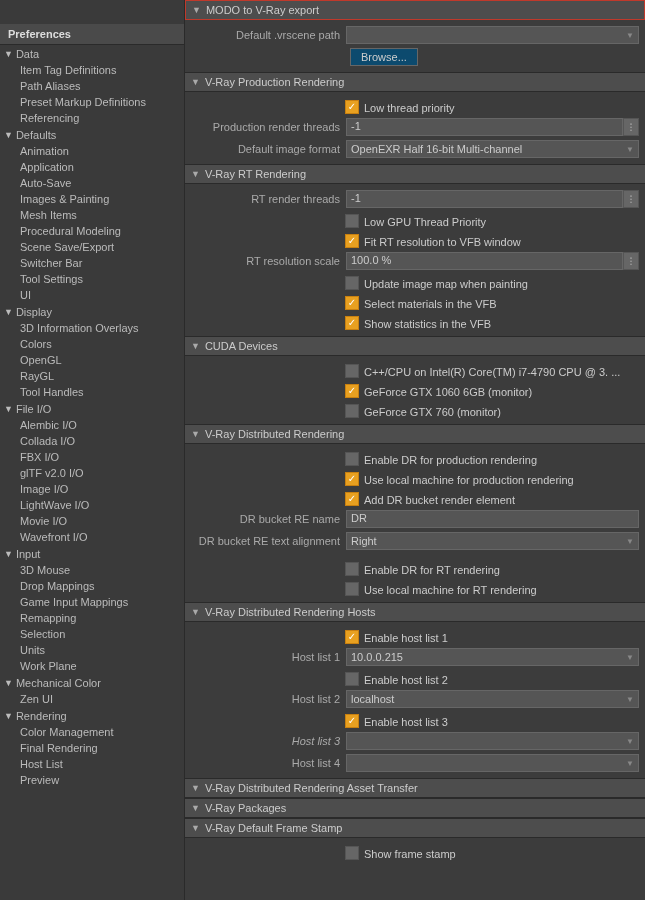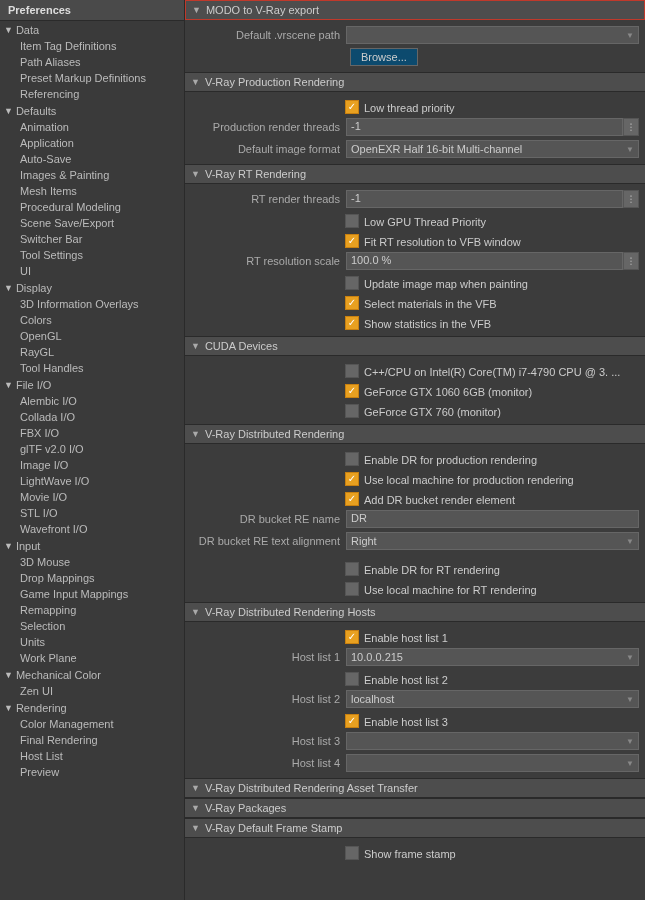--- a/index.html
+++ b/index.html
@@ -22,20 +22,21 @@
       border-right: 1px solid #2a2a2a;
       overflow-y: auto;
       height: 900px;
     }
     .sidebar-header {
       background: #4a4a4a;
       padding: 4px 8px;
       font-weight: bold;
       color: #ddd;
       border-bottom: 1px solid #2a2a2a;
+      margin-top: 24px;
     }
     .tree-group-label {
       padding: 3px 0 2px 4px;
       color: #bbb;
       cursor: pointer;
       display: flex;
       align-items: center;
     }
     .tree-group-label .arrow {
       margin-right: 3px;
@@ -246,21 +247,20 @@
           <span>File I/O</span>
         </div>
         <div class="tree-children">
           <div class="tree-leaf">Alembic I/O</div>
           <div class="tree-leaf">Collada I/O</div>
           <div class="tree-leaf">FBX I/O</div>
           <div class="tree-leaf">glTF v2.0 I/O</div>
           <div class="tree-leaf">Image I/O</div>
           <div class="tree-leaf">LightWave I/O</div>
           <div class="tree-leaf">Movie I/O</div>
-          <div class="tree-leaf">STL I/O</div>
           <div class="tree-leaf">Wavefront I/O</div>
         </div>
       </div>
       <div>
         <div class="tree-group-label">
           <span class="arrow">▼</span>
           <span>Input</span>
         </div>
         <div class="tree-children">
           <div class="tree-leaf">3D Mouse</div>
@@ -471,21 +471,21 @@
               <span>localhost</span>
               <span class="dropdown-arrow">▼</span>
             </div>
           </div>
         </div>
         <div class="checkbox-row">
           <div class="checkbox-custom checked"></div>
           <span class="checkbox-label">Enable host list 3</span>
         </div>
         <div class="form-row">
-          <div class="form-label" style="width: 155px;">Host list 3</div>
+          <div class="form-label" style="width: 155px; font-style: italic;">Host list 3</div>
           <div class="form-control-area">
             <div class="wide-dropdown">
               <span></span>
               <span class="dropdown-arrow">▼</span>
             </div>
           </div>
         </div>
         <div class="form-row">
           <div class="form-label" style="width: 155px;">Host list 4</div>
           <div class="form-control-area">

